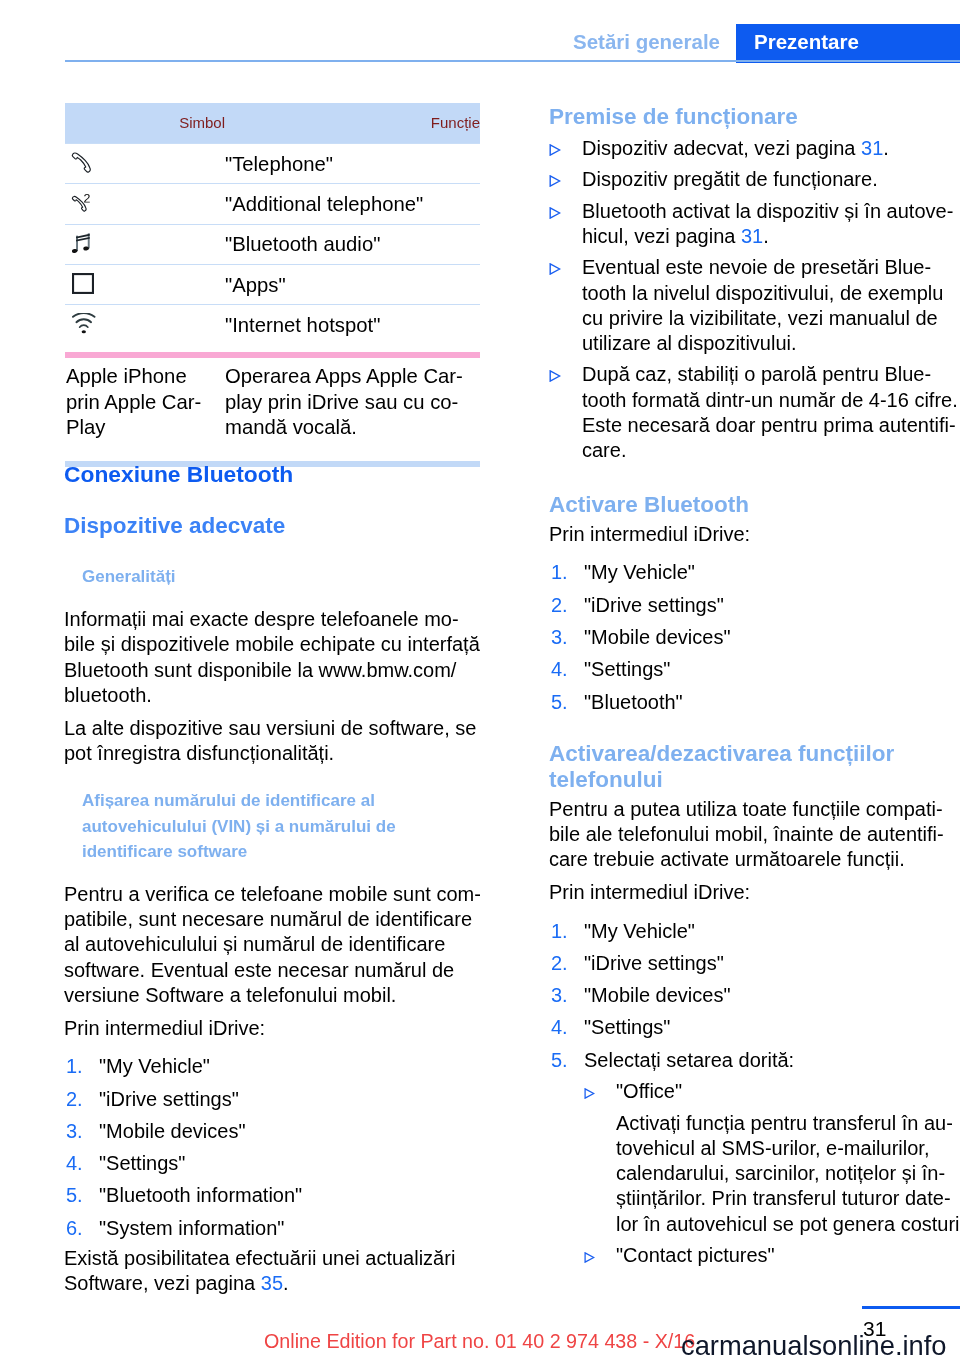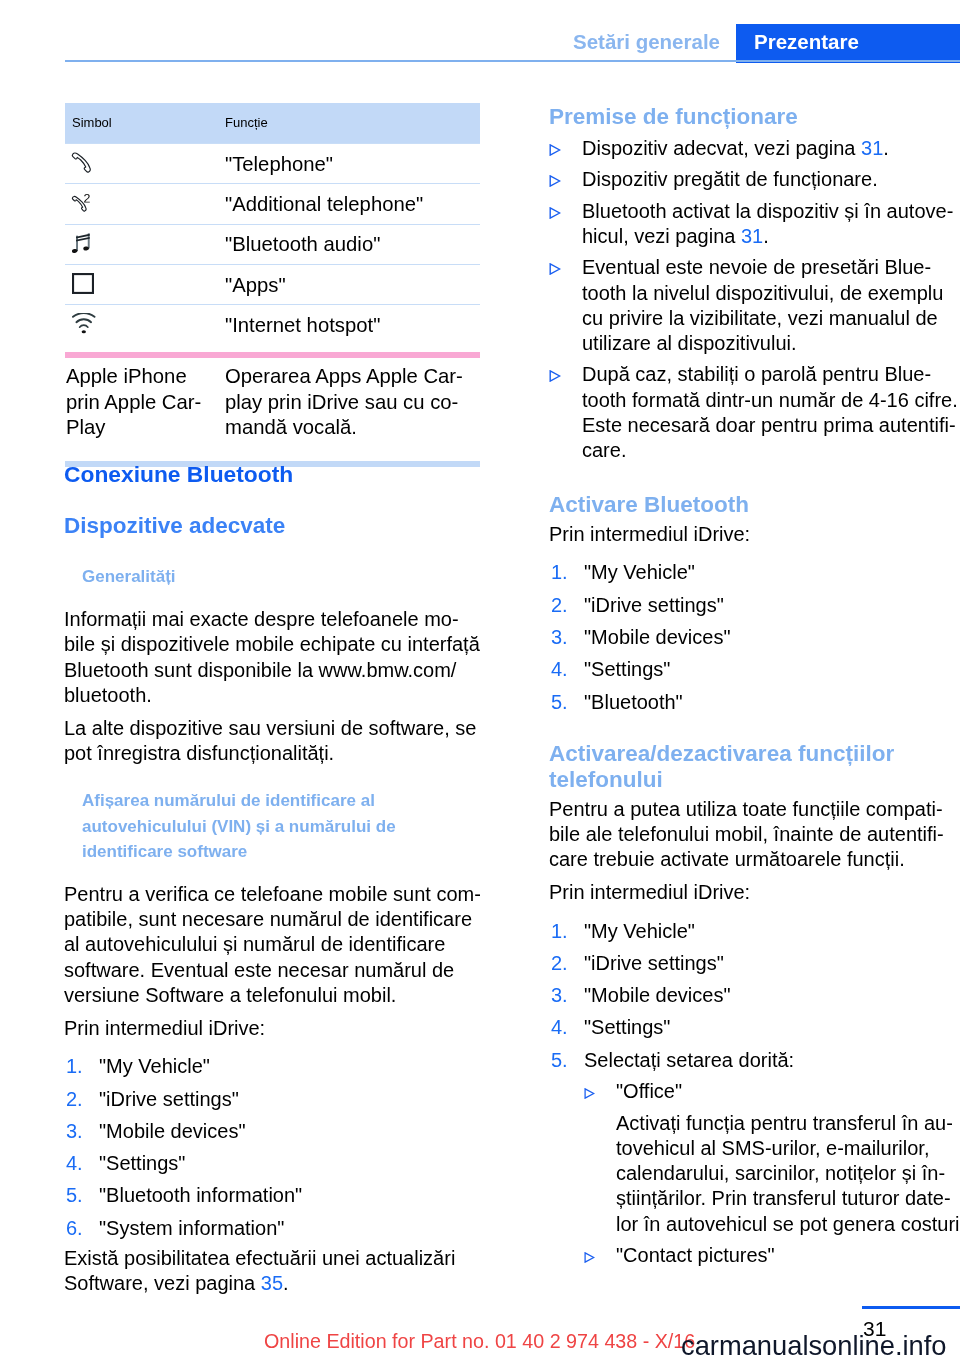--- a/index.html
+++ b/index.html
@@ -20,21 +20,21 @@
   .colR{position:absolute;left:504px;top:0;width:416px;margin-left:45px;}
 
   
   .tbl{position:absolute;left:65px;top:103px;width:415px;}
   .tr{display:flex;}
   .tr.head{background:#c2d9f7;height:40px;}
   .tr.body{height:39.3px;border-top:1px solid #c8ddf7;align-items:center;}
   .tr.body:first-of-type{border-top:none;}
   .c1{width:160px;box-sizing:border-box;}
   .c2{flex:1;box-sizing:border-box;}
-  .tr.head .c1,.tr.head .c2{font-size:13px;color:#000000;line-height:40px;}
+  .tr.head .c1,.tr.head .c2{font-size:15px;color:#7f1d1d;line-height:40px;text-align:right;}
   .tr.head .c1{padding-left:7px;}
   .tr.body .c2{font-size:20.3px;color:#000;line-height:24px;}
   .tr.tall{border-top:6px solid #f9a8d4;padding-top:6px;padding-bottom:21px;margin-top:8px;}
   .tr.tall .c1,.tr.tall .c2{font-size:20.3px;color:#000;line-height:25.2px;}
   .tr.tall .c1{padding-left:1px;}
   .tbl-foot{height:6px;background:#c2d9f7;}
   .icwrap{padding-left:8px;display:flex;align-items:center;}
 
   
   .h1{font-size:22.8px;font-weight:bold;color:#0d5bf0;line-height:22px;margin:0;}

